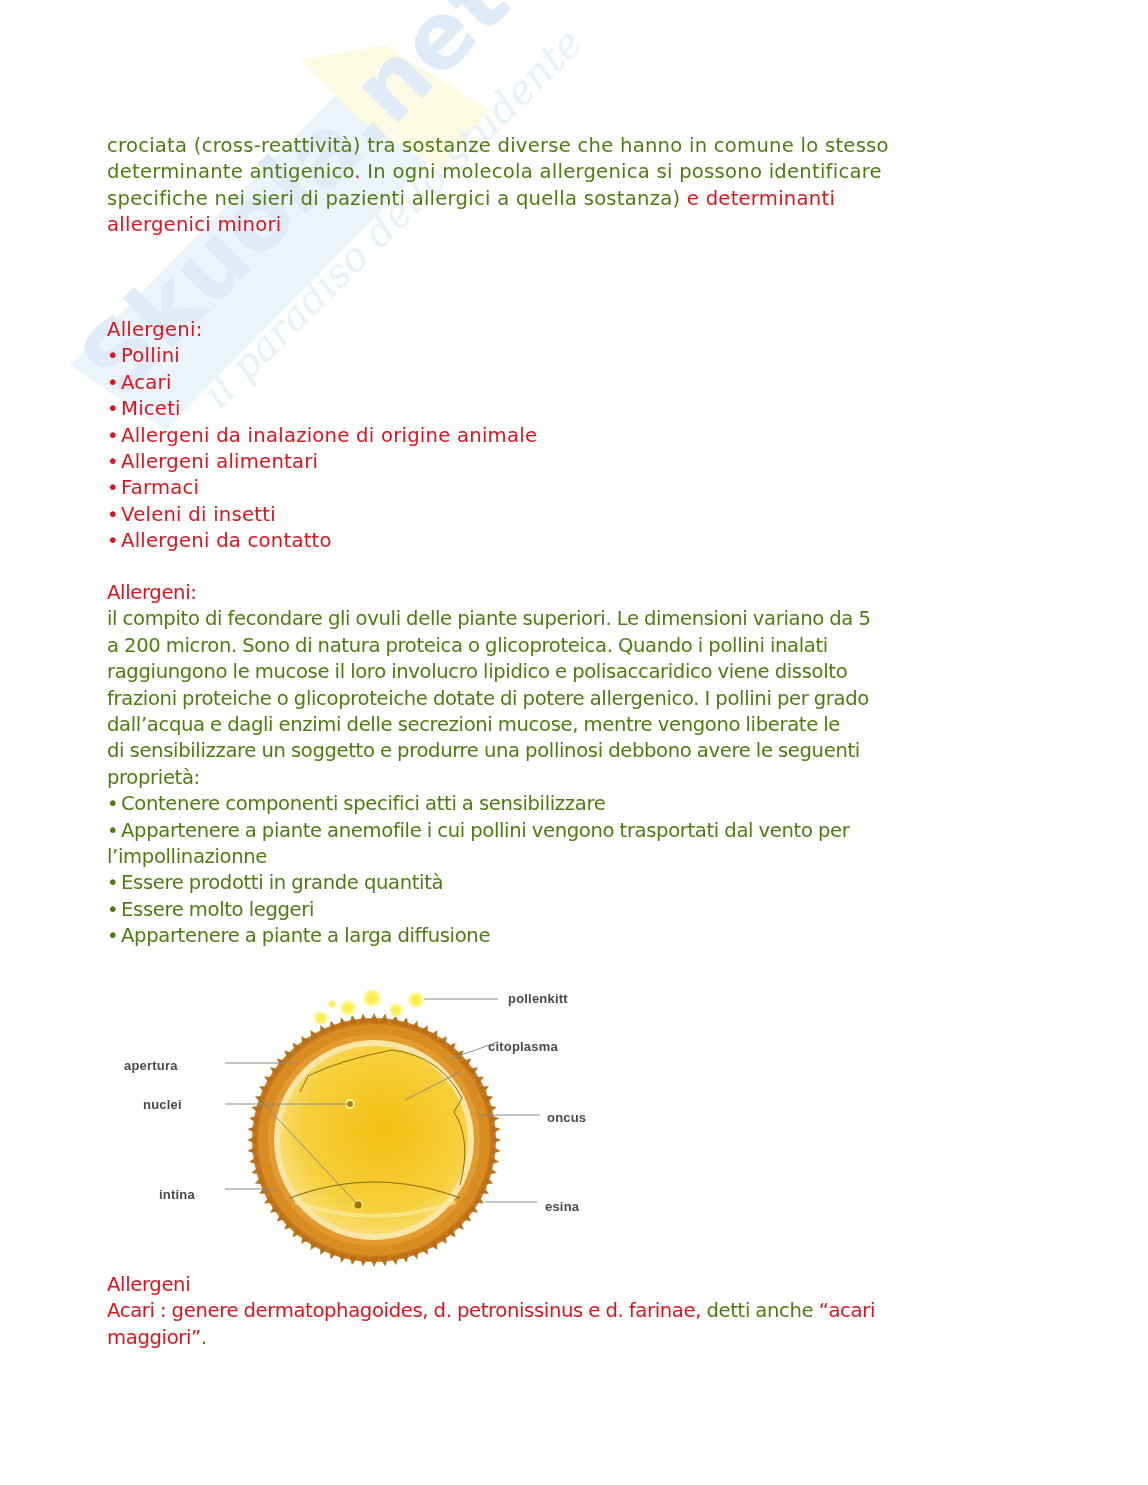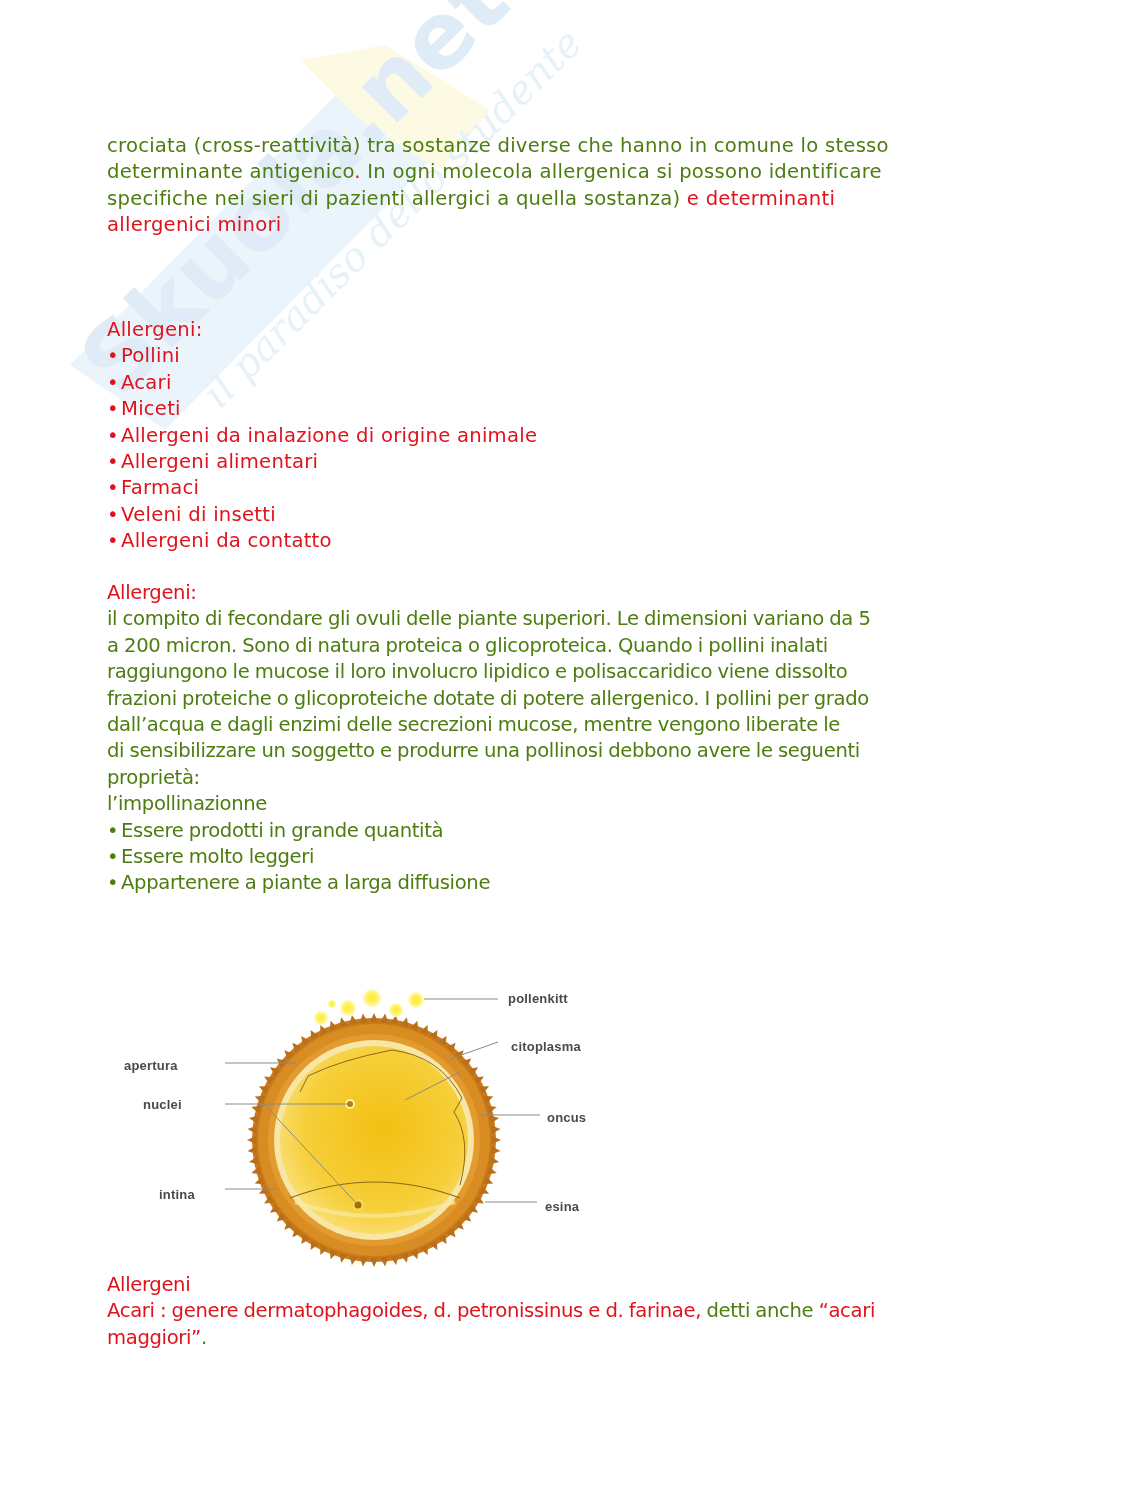--- a/index.html
+++ b/index.html
@@ -105,20 +105,22 @@
 
   <div class="block narrow" style="top:580px;">
     <span class="line red">Allergeni:</span>
     <span class="line blk">il compito di fecondare gli ovuli delle piante superiori. Le dimensioni variano da 5</span>
     <span class="line blk">a 200 micron. Sono di natura proteica o glicoproteica. Quando i pollini inalati</span>
     <span class="line blk">raggiungono le mucose il loro involucro lipidico e polisaccaridico viene dissolto</span>
     <span class="line blk">frazioni proteiche o glicoproteiche dotate di potere allergenico. I pollini per grado</span>
     <span class="line blk">dall’acqua e dagli enzimi delle secrezioni mucose, mentre vengono liberate le</span>
     <span class="line blk">di sensibilizzare un soggetto e produrre una pollinosi debbono avere le seguenti</span>
     <span class="line blk">proprietà:</span>
+    <span class="line blk"><span class="bul">•</span><span>Contenere componenti specifici atti a sensibilizzare</span></span>
+    <span class="line blk"><span class="bul">•</span><span>Appartenere a piante anemofile i cui pollini vengono trasportati dal vento per</span></span>
     <span class="line blk">l’impollinazionne</span>
     <span class="line blk"><span class="bul">•</span><span>Essere prodotti in grande quantità</span></span>
     <span class="line blk"><span class="bul">•</span><span>Essere molto leggeri</span></span>
     <span class="line blk"><span class="bul">•</span><span>Appartenere a piante a larga diffusione</span></span>
   </div>
 
   <div class="block narrow" style="top:1272px;">
     <span class="line red">Allergeni</span>
     <span class="line"><span class="red">Acari : genere dermatophagoides, d. petronissinus e d. farinae,</span><span class="blk"> detti anche </span><span class="red">“acari</span></span>
     <span class="line"><span class="red">maggiori”</span><span class="blk">.</span></span>
@@ -249,19 +251,19 @@
       <line x1="125" y1="83" x2="196" y2="83"></line>
       <line x1="125" y1="124" x2="250" y2="124"></line>
       <line x1="164" y1="124" x2="258" y2="225"></line>
       <line x1="380" y1="135" x2="440" y2="135"></line>
       <line x1="125" y1="209" x2="176" y2="209"></line>
       <line x1="385" y1="222" x2="437" y2="222"></line>
     </g>
   </svg>
 
   <span class="fig-label" style="left:408px; top:11px;">pollenkitt</span>
-  <span class="fig-label" style="left:411px; top:59px;">citoplasma</span>
+  <span class="fig-label" style="left:388px; top:59px;">citoplasma</span>
   <span class="fig-label" style="left:24px; top:78px;">apertura</span>
   <span class="fig-label" style="left:43px; top:117px;">nuclei</span>
   <span class="fig-label" style="left:447px; top:130px;">oncus</span>
   <span class="fig-label" style="left:59px; top:207px;">intina</span>
   <span class="fig-label" style="left:445px; top:219px;">esina</span>
 </div>
 
 </body></html>

